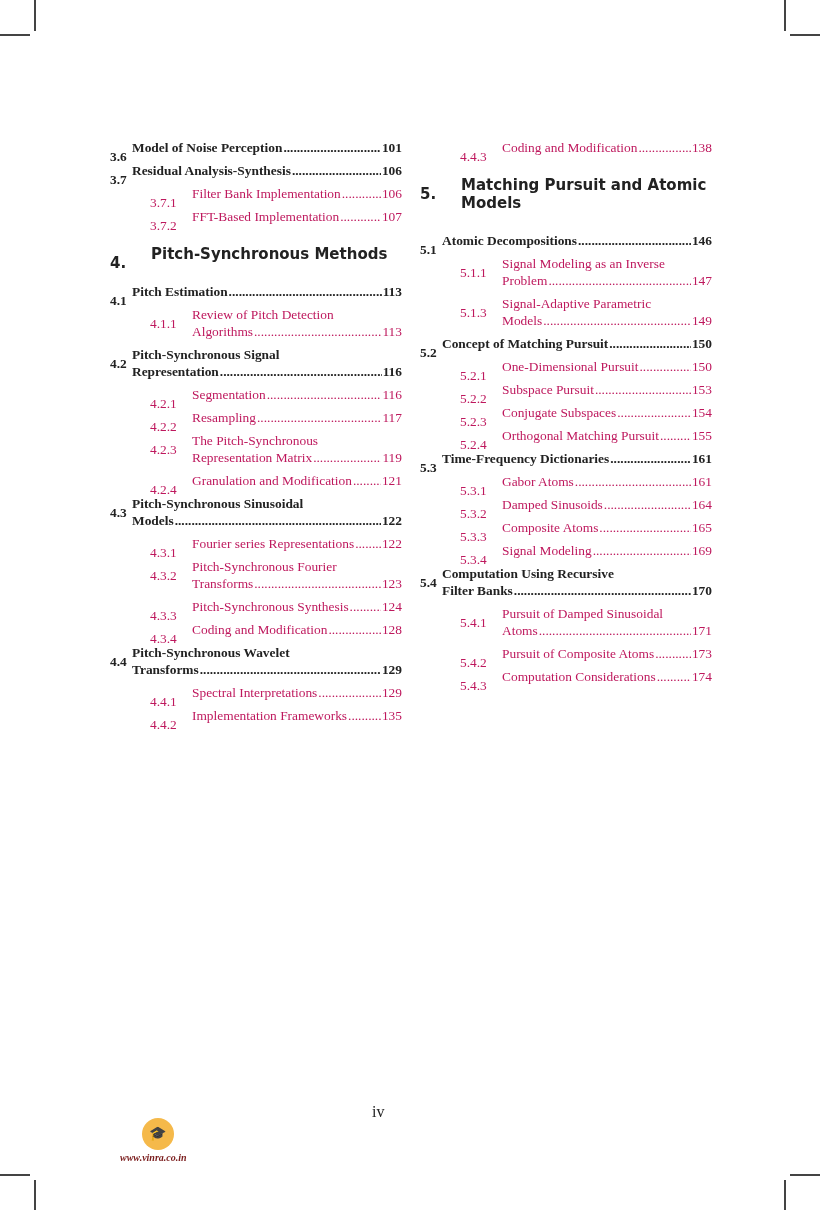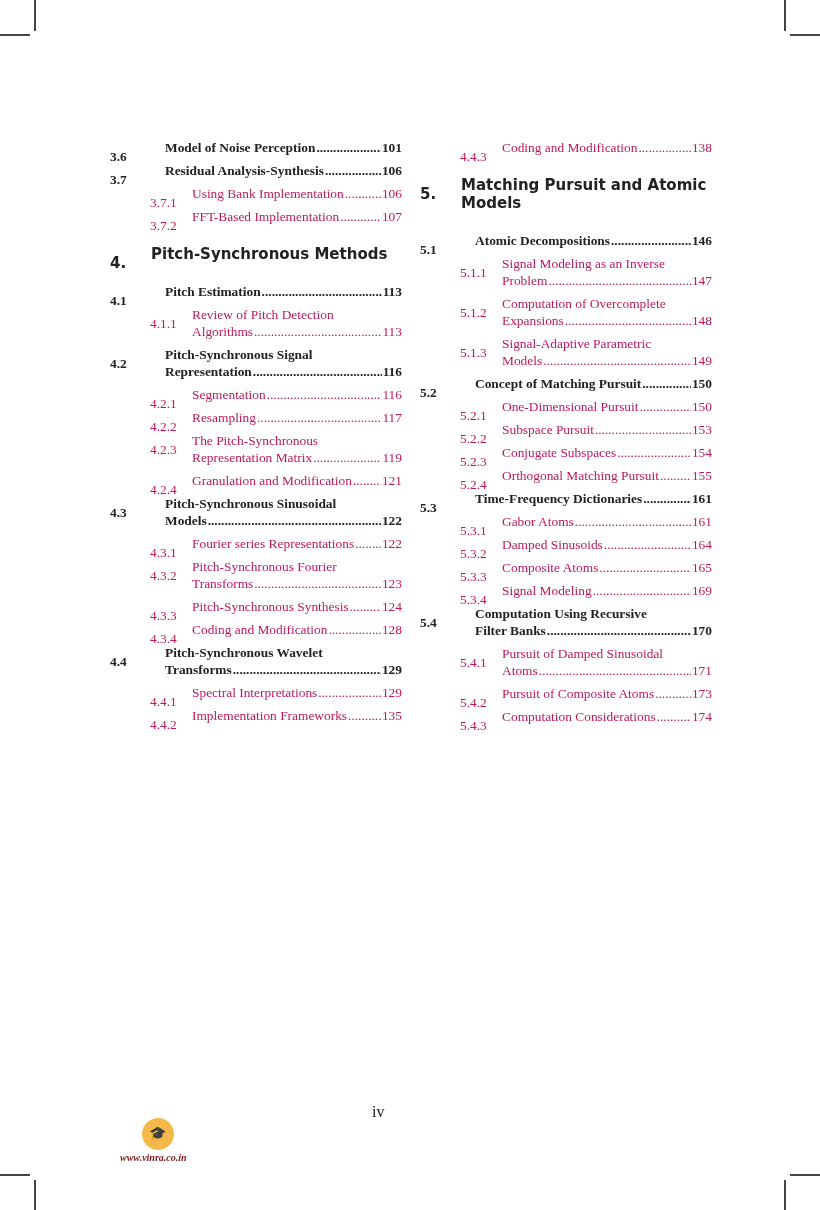--- a/index.html
+++ b/index.html
@@ -13,21 +13,21 @@
   .col.left { left: 110px; }
   .col.right { left: 420px; }
   .row { position: relative; font-size: 13.4px; line-height: 17px; }
   .row .num { position: absolute; left: 0; top: 9px; }
   .row .text { display: block; }
   .row .line { display: flex; align-items: baseline; white-space: nowrap; }
   .row .line .fill { flex: 1; overflow: hidden; white-space: nowrap; margin: 0 1px; }
   .row .line .fill::before { content: "........................................................................................................................................................"; letter-spacing: 0px; }
   .sec { font-weight: bold; margin-top: 6px; margin-bottom: 6px; }
   .sec .num { width: 40px; }
-  .sec .text { margin-left: 55px; }
+  .sec .text { margin-left: 22px; }
   .sub { margin-top: 5px; margin-bottom: 6px; color: #be185d; }
   .sub .num { left: 40px; }
   .sub .text { margin-left: 82px; }
   .chap { font-weight: bold; font-size: 15px; line-height: 18px; font-family: "DejaVu Sans", sans-serif; margin-top: 20px; margin-bottom: 20px; }
   .chap .num { font-family: "DejaVu Sans", sans-serif; }
   .chap .text { margin-left: 41px; }
   .first { margin-top: 0; }
   .page-no { position: absolute; left: 372px; top: 1103px; font-size: 16px; color: #222; }
   .logo { position: absolute; left: 142px; top: 1118px; width: 32px; height: 32px; border-radius: 50%; background: #f5b94a; display: flex; align-items: center; justify-content: center; }
   .logo span { color: #7a1c1c; font-size: 14px; line-height: 14px; }
@@ -63,21 +63,21 @@
           <span>Residual Analysis-Synthesis</span>
           <span class="fill"></span>
           <span>106</span>
         </div>
       </span>
     </div>
     <div class="row sub">
       <span class="num">3.7.1</span>
       <span class="text">
         <div class="line">
-          <span>Using Bank Implementation</span>
+          <span>Filter Bank Implementation</span>
           <span class="fill"></span>
           <span>106</span>
         </div>
       </span>
     </div>
     <div class="row sub">
       <span class="num">3.7.2</span>
       <span class="text">
         <div class="line">
           <span>FFT-Based Implementation</span>
@@ -298,33 +298,20 @@
     <div class="row sub">
       <span class="num">5.1.1</span>
       <span class="text">
         <div class="line">
           <span>Signal Modeling as an Inverse</span>
         </div>
         <div class="line">
           <span>Problem</span>
           <span class="fill"></span>
           <span>147</span>
-        </div>
-      </span>
-    </div>
-    <div class="row sub">
-      <span class="num">5.1.2</span>
-      <span class="text">
-        <div class="line">
-          <span>Computation of  Overcomplete</span>
-        </div>
-        <div class="line">
-          <span>Expansions</span>
-          <span class="fill"></span>
-          <span>148</span>
         </div>
       </span>
     </div>
     <div class="row sub">
       <span class="num">5.1.3</span>
       <span class="text">
         <div class="line">
           <span>Signal-Adaptive Parametric</span>
         </div>
         <div class="line">

